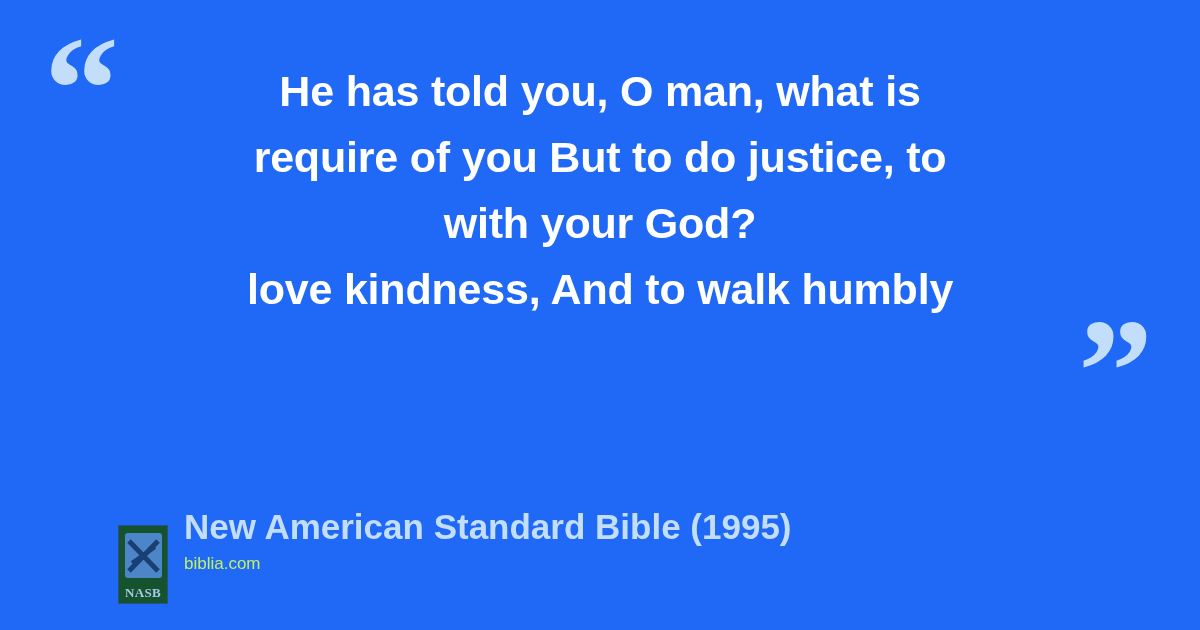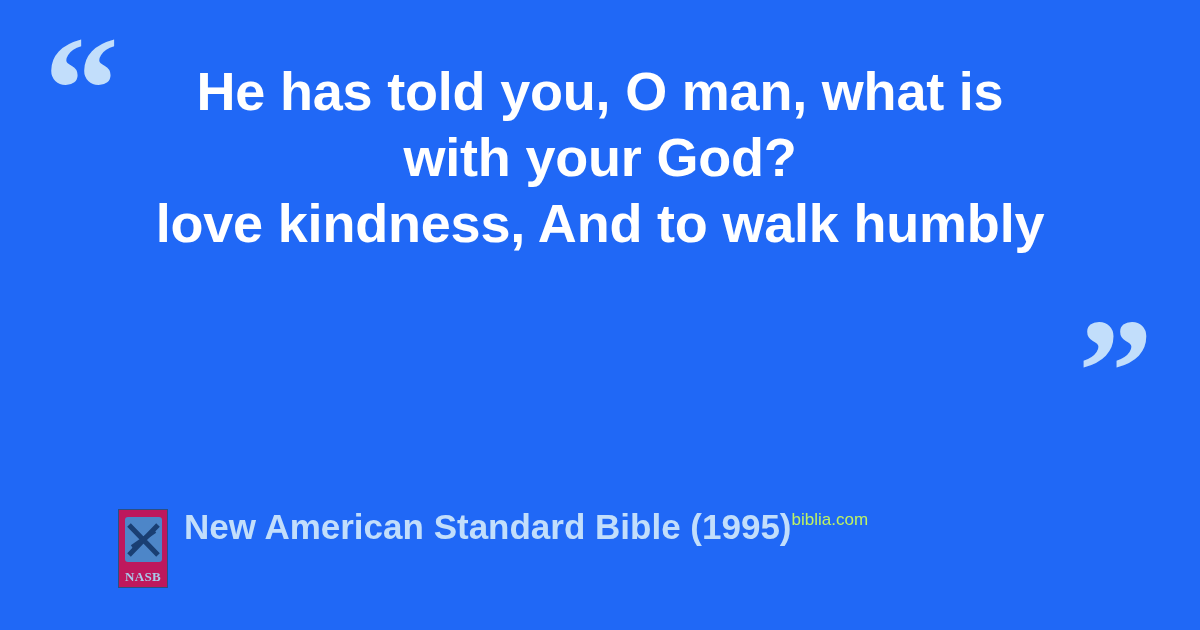--- a/index.html
+++ b/index.html
@@ -42,21 +42,21 @@
   }
 
   
   #quote-text {
     position: absolute;
     left: 120px;
     top: 58px;
     width: 960px;
     text-align: center;
     color: #ffffff;
-    font-size: 54px;
+    font-size: 43px;
     font-weight: 700;
     line-height: 66px;
     letter-spacing: -0.2px;
   }
   #quote-text .quote-line {
     display: block;
     white-space: nowrap;
   }
 
   
@@ -65,24 +65,24 @@
     left: 118px;
     top: 505px;
     display: flex;
     align-items: flex-start;
   }
 
   #nasb-logo {
     width: 50px;
     height: 79px;
     flex: 0 0 auto;
-    margin-top: 4px;
+    margin-top: 20px;
     margin-right: 16px;
     position: relative;
-    background: #be185d;
+    background: #14532d;
     border: 1px solid #2a4f85;
     box-sizing: border-box;
     overflow: hidden;
   }
   #nasb-logo-inner {
     position: absolute;
     left: 6px;
     top: 7px;
     width: 37px;
     height: 45px;
@@ -105,20 +105,21 @@
     color: #a8c9ea;
     font-family: "Liberation Serif", serif;
     font-size: 13px;
     font-weight: 700;
     letter-spacing: 0.3px;
     line-height: 1;
   }
 
   #attribution-text {
     display: flex;
+    flex-direction: column;
   }
   #attribution-title {
     color: #c2defb;
     font-size: 35px;
     font-weight: 700;
     line-height: 44px;
     white-space: nowrap;
   }
   #attribution-site {
     color: #bef264;
@@ -130,20 +131,21 @@
 </style>
 </head>
 <body>
 
 <div id="quote-card">
 
   <span class="quote-mark" id="quote-mark-open">“</span>
 
   <div id="quote-text">
     <span class="quote-line">He has told you, O man, what is</span>
+    <span class="quote-line">require of you But to do justice, to</span>
     <span class="quote-line">with your God?</span>
     <span class="quote-line">love kindness, And to walk humbly</span>
   </div>
 
   <span class="quote-mark" id="quote-mark-close">”</span>
 
   <div id="attribution">
 
     <div id="nasb-logo">
       <div id="nasb-logo-inner"></div>

